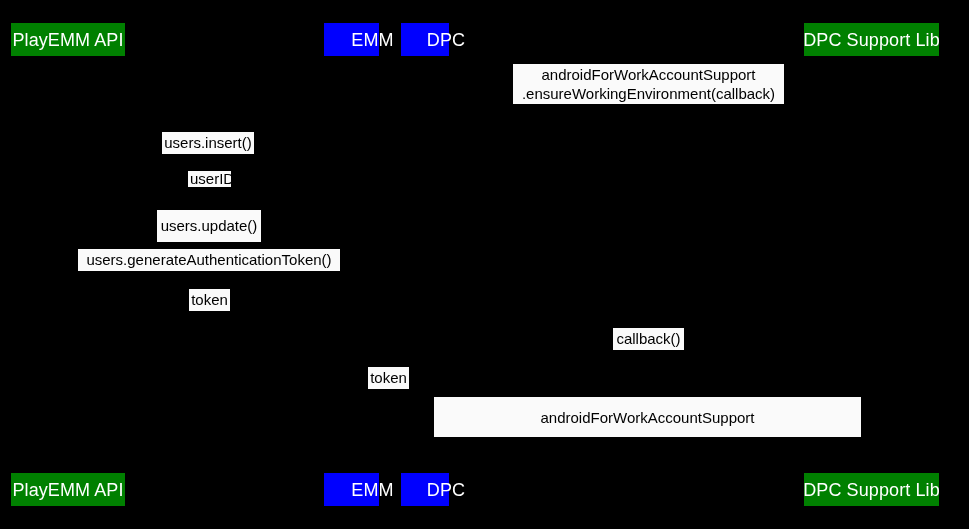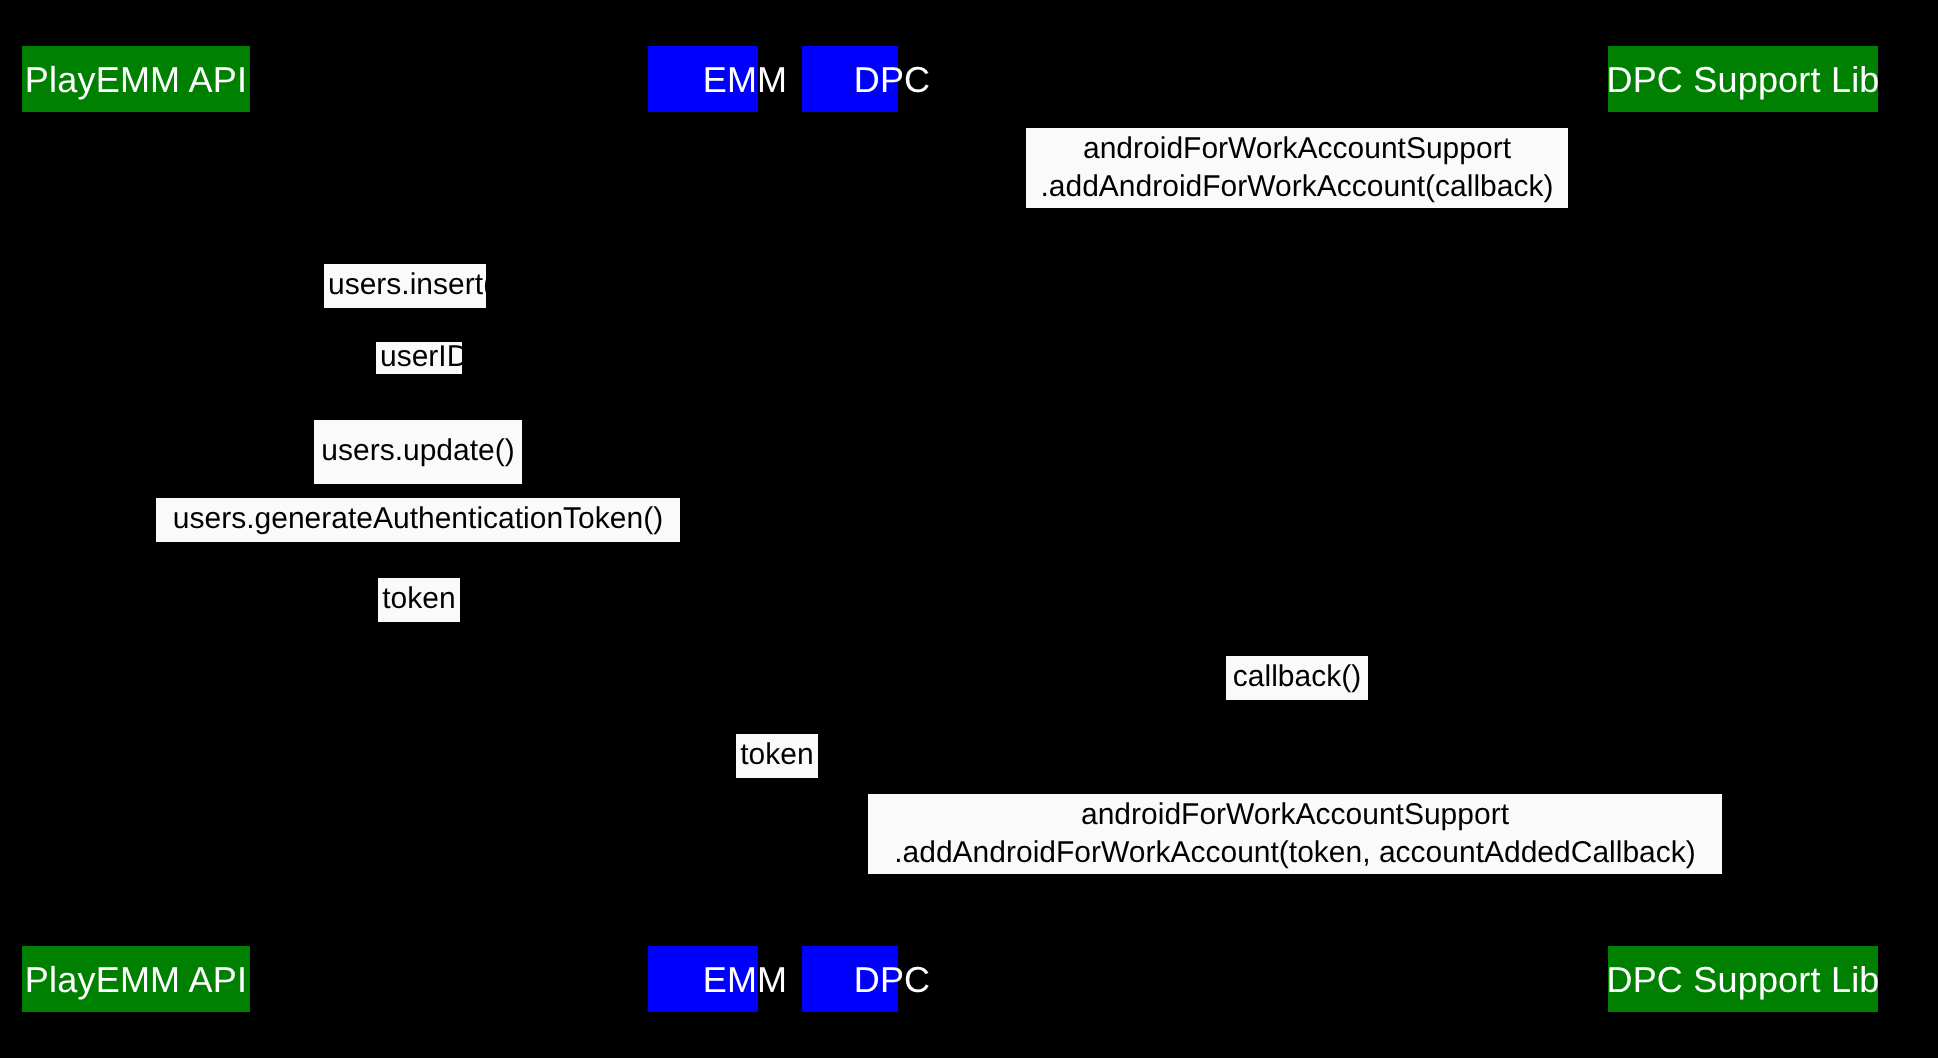--- a/index.html
+++ b/index.html
@@ -79,22 +79,22 @@
     </div>
     <div class="participant blue" style="left: 324px; top: 473px; width: 55px; height: 33px;">
       <span>EMM</span>
     </div>
     <div class="participant blue" style="left: 401px; top: 473px; width: 48px; height: 33px;">
       <span>DPC</span>
     </div>
     <div class="participant green" style="left: 804px; top: 473px; width: 135px; height: 33px;">
       <span>DPC Support Lib</span>
     </div>
-    <div class="msg-label two-line" style="left: 513px; top: 64px; width: 271px; height: 40px;"><span class="line">androidForWorkAccountSupport</span><span class="line">.addAndroidForWorkAccount(callback)</span></div>
-    <div class="msg-label" style="left: 162px; top: 132px; width: 81px; height: 22px;"><span class="line">users.insert()</span></div>
+    <div class="msg-label two-line" style="left: 513px; top: 64px; width: 271px; height: 40px;"><span class="line">androidForWorkAccountSupport</span><span class="line">.ensureWorkingEnvironment(callback)</span></div>
+    <div class="msg-label" style="left: 162px; top: 132px; width: 92px; height: 22px;"><span class="line">users.insert()</span></div>
     <div class="msg-label" style="left: 188px; top: 171px; width: 43px; height: 16px;"><span class="line">userID</span></div>
     <div class="msg-label" style="left: 157px; top: 210px; width: 104px; height: 32px;"><span class="line">users.update()</span></div>
     <div class="msg-label" style="left: 78px; top: 249px; width: 262px; height: 22px; align-items: center;"><span class="line">users.generateAuthenticationToken()</span></div>
     <div class="msg-label" style="left: 189px; top: 289px; width: 41px; height: 22px;"><span class="line">token</span></div>
     <div class="msg-label" style="left: 613px; top: 328px; width: 71px; height: 22px;"><span class="line">callback()</span></div>
     <div class="msg-label" style="left: 368px; top: 367px; width: 41px; height: 22px;"><span class="line">token</span></div>
-    <div class="msg-label two-line" style="left: 434px; top: 397px; width: 427px; height: 40px;"><span class="line">androidForWorkAccountSupport</span><span class="line">.addAndroidForWorkAccount(token, accountAddedCallback)</span></div>
+    <div class="msg-label two-line" style="left: 434px; top: 397px; width: 427px; height: 40px;"><span class="line">androidForWorkAccountSupport</span></div>
   </div>
 
 </body></html>

